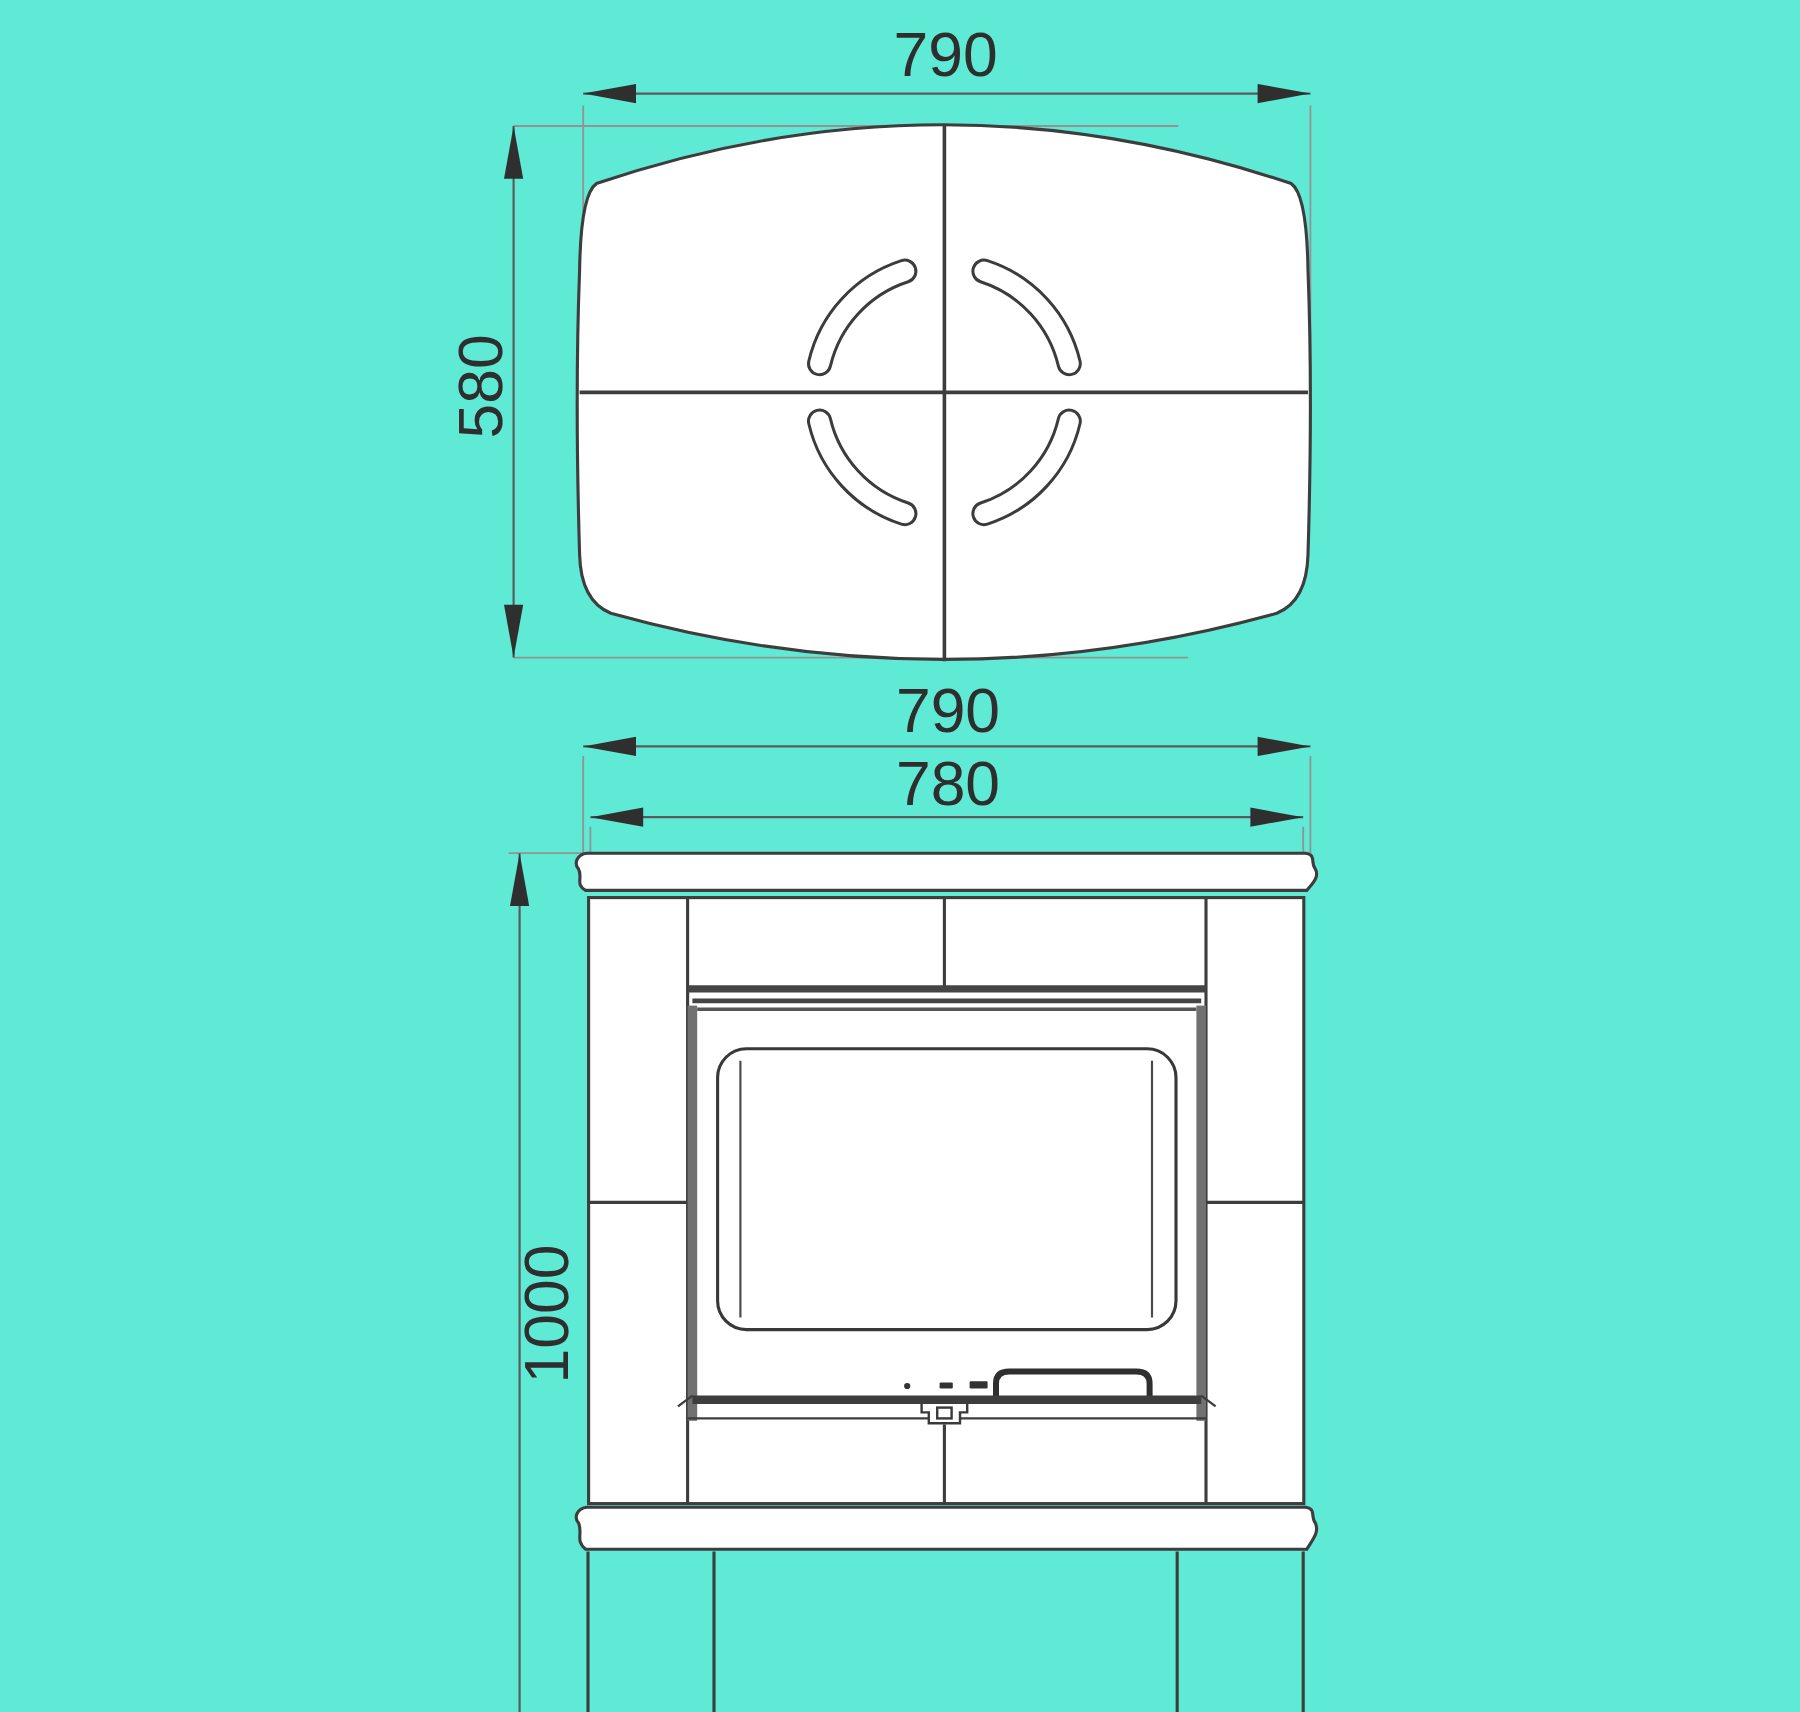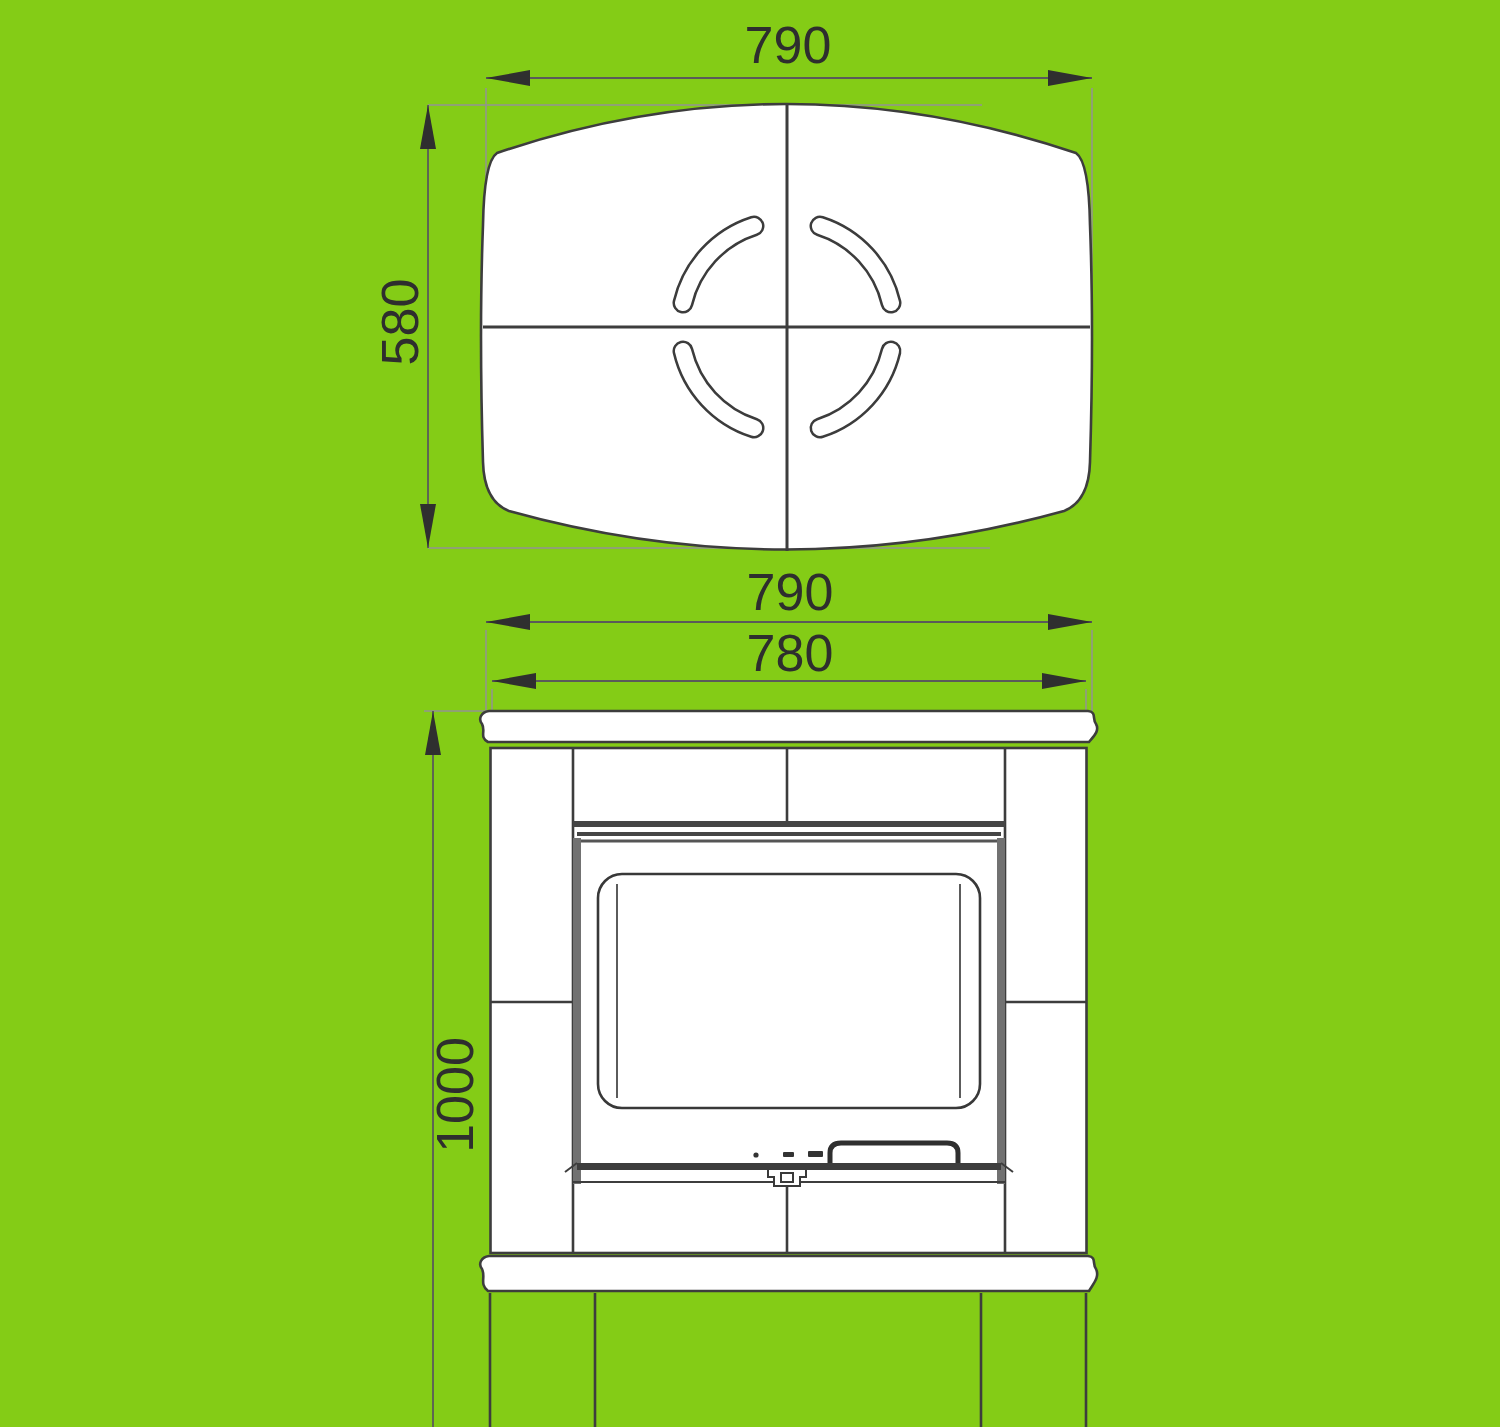--- a/index.html
+++ b/index.html
@@ -1,19 +1,19 @@
 <!DOCTYPE html>
 <html><head>
 <meta charset="utf-8">
 <style>
   html,body{margin:0;padding:0;background:#ffffff;}
   .canvas{
     position:relative;
     width:1500px;height:1427px;
-    background:#84cc16;
+    background:#5eead4;
     font-family:"Liberation Sans", sans-serif;
     overflow:hidden;
   }
   svg{display:block;}
   text{
     font-family:"Liberation Sans", sans-serif;
     font-size:52px;
     fill:#2e2e2e;
   }
   .main-line{stroke:#3d3d3d;stroke-width:2.6;fill:none;}

